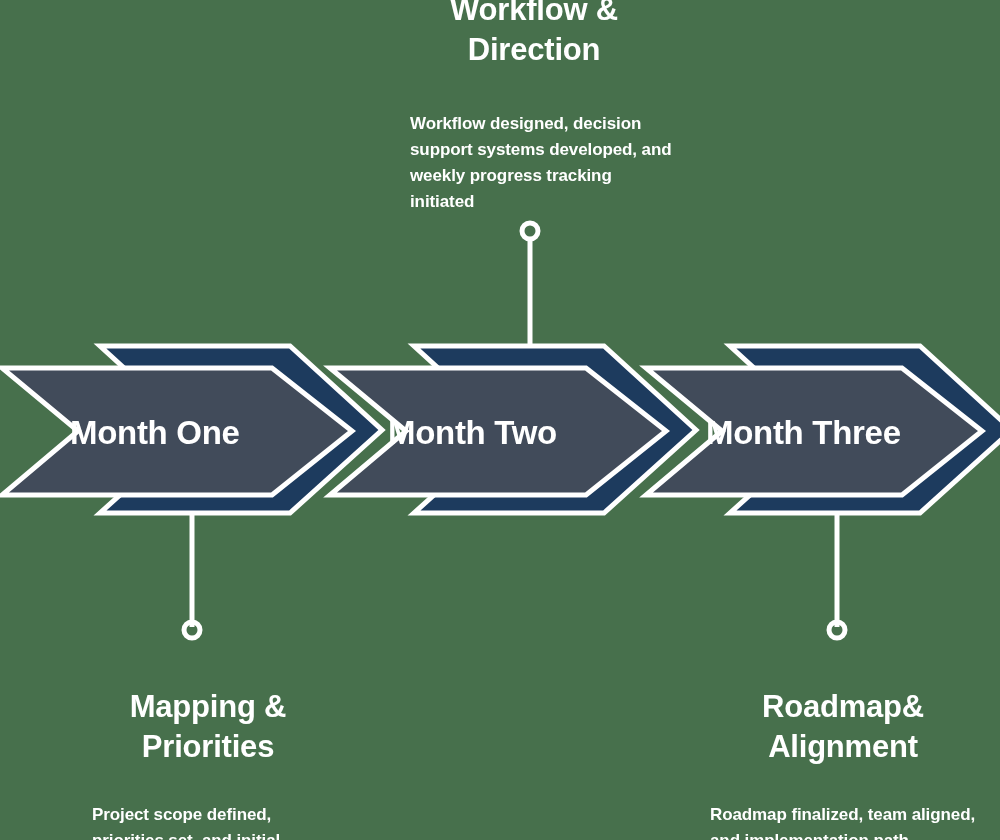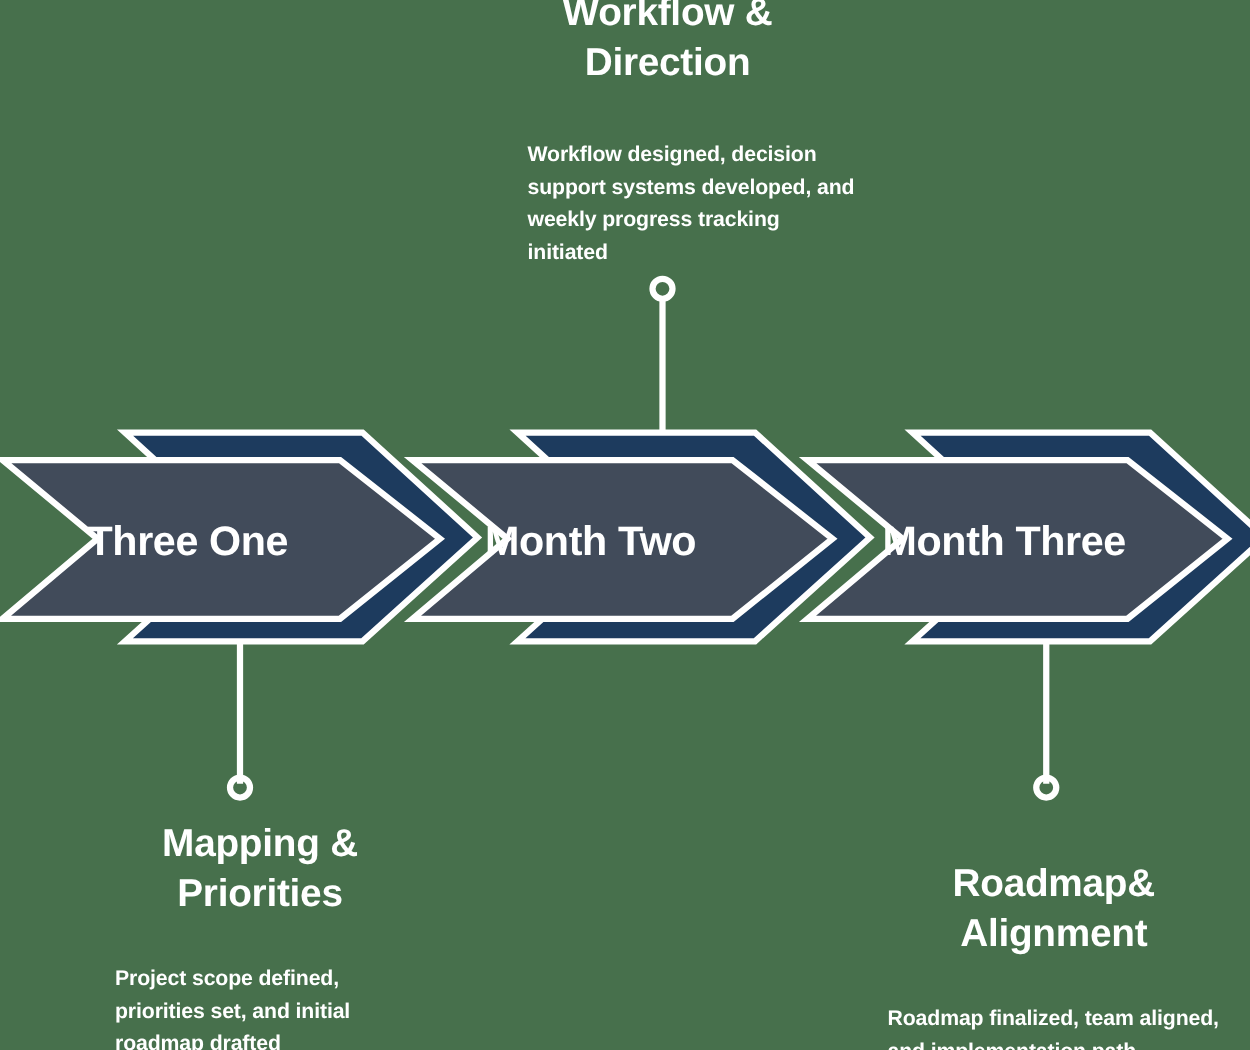--- a/index.html
+++ b/index.html
@@ -49,24 +49,24 @@
     position: absolute;
     color: #ffffff;
     font-weight: bold;
     font-size: 33px;
     letter-spacing: -0.3px;
     white-space: nowrap;
   }
   
   #blk-top   { left: 382px; top: -10px;  width: 300px; }
   #blk-top .heading { width: 264px; margin-left: 20px; }
-  #blk-top .body    { margin-top: 42px; margin-left: 40px; width: 262px; }
+  #blk-top .body    { margin-top: 42px; margin-left: 28px; width: 262px; }
   
   #blk-left  { left: 62px;  top: 655px; width: 300px; }
-  #blk-left .heading { width: 276px; margin-left: 8px; }
+  #blk-left .heading { width: 276px; margin-left: 8px; margin-top: 32px; }
   #blk-left .body    { margin-top: 36px; margin-left: 30px; width: 254px; }
   
   #blk-right { left: 700px; top: 655px; width: 300px; }
   #blk-right .heading { width: 278px; margin-left: 4px; margin-top: 32px; }
   #blk-right .body    { margin-top: 36px; margin-left: 10px; width: 280px; }
 </style>
 </head>
 <body style="background: rgb(71, 112, 76);">
 
 <div id="stage">
@@ -89,21 +89,21 @@
     <path d="M 730 346 L 920 346 L 1012 430 L 920 513 L 730 513 L 822 430 Z" fill="#1d3b5e" stroke="#ffffff" stroke-width="5" stroke-linejoin="miter"></path>
     <path d="M 646 368 L 902 368 L 982 431 L 902 495 L 646 495 L 722 431 Z" fill="#414b5a" stroke="#ffffff" stroke-width="5" stroke-linejoin="miter"></path>
 
     <g>
       <circle cx="192" cy="630" r="8" fill="none" stroke="#ffffff" stroke-width="5"></circle>
       <circle cx="530" cy="231" r="8" fill="none" stroke="#ffffff" stroke-width="5"></circle>
       <circle cx="837" cy="630" r="8" fill="none" stroke="#ffffff" stroke-width="5"></circle>
     </g>
   </svg>
 
-  <div class="steplabel" style="left:70px; top:414px;">Three One</div>
+  <div class="steplabel" style="left:70px; top:414px;">Month One</div>
 
   <div class="steplabel" style="left:388px; top:414px;">Month Two</div>
 
   <div class="steplabel" style="left:706px; top:414px;">Month Three</div>
 
   <div class="txtblock" id="blk-top">
     <p class="heading" style="white-space: pre-line;">Workflow &amp;
 Direction</p>
     <p class="body">Workflow designed, decision support systems developed, and weekly progress tracking initiated</p>
   </div>

